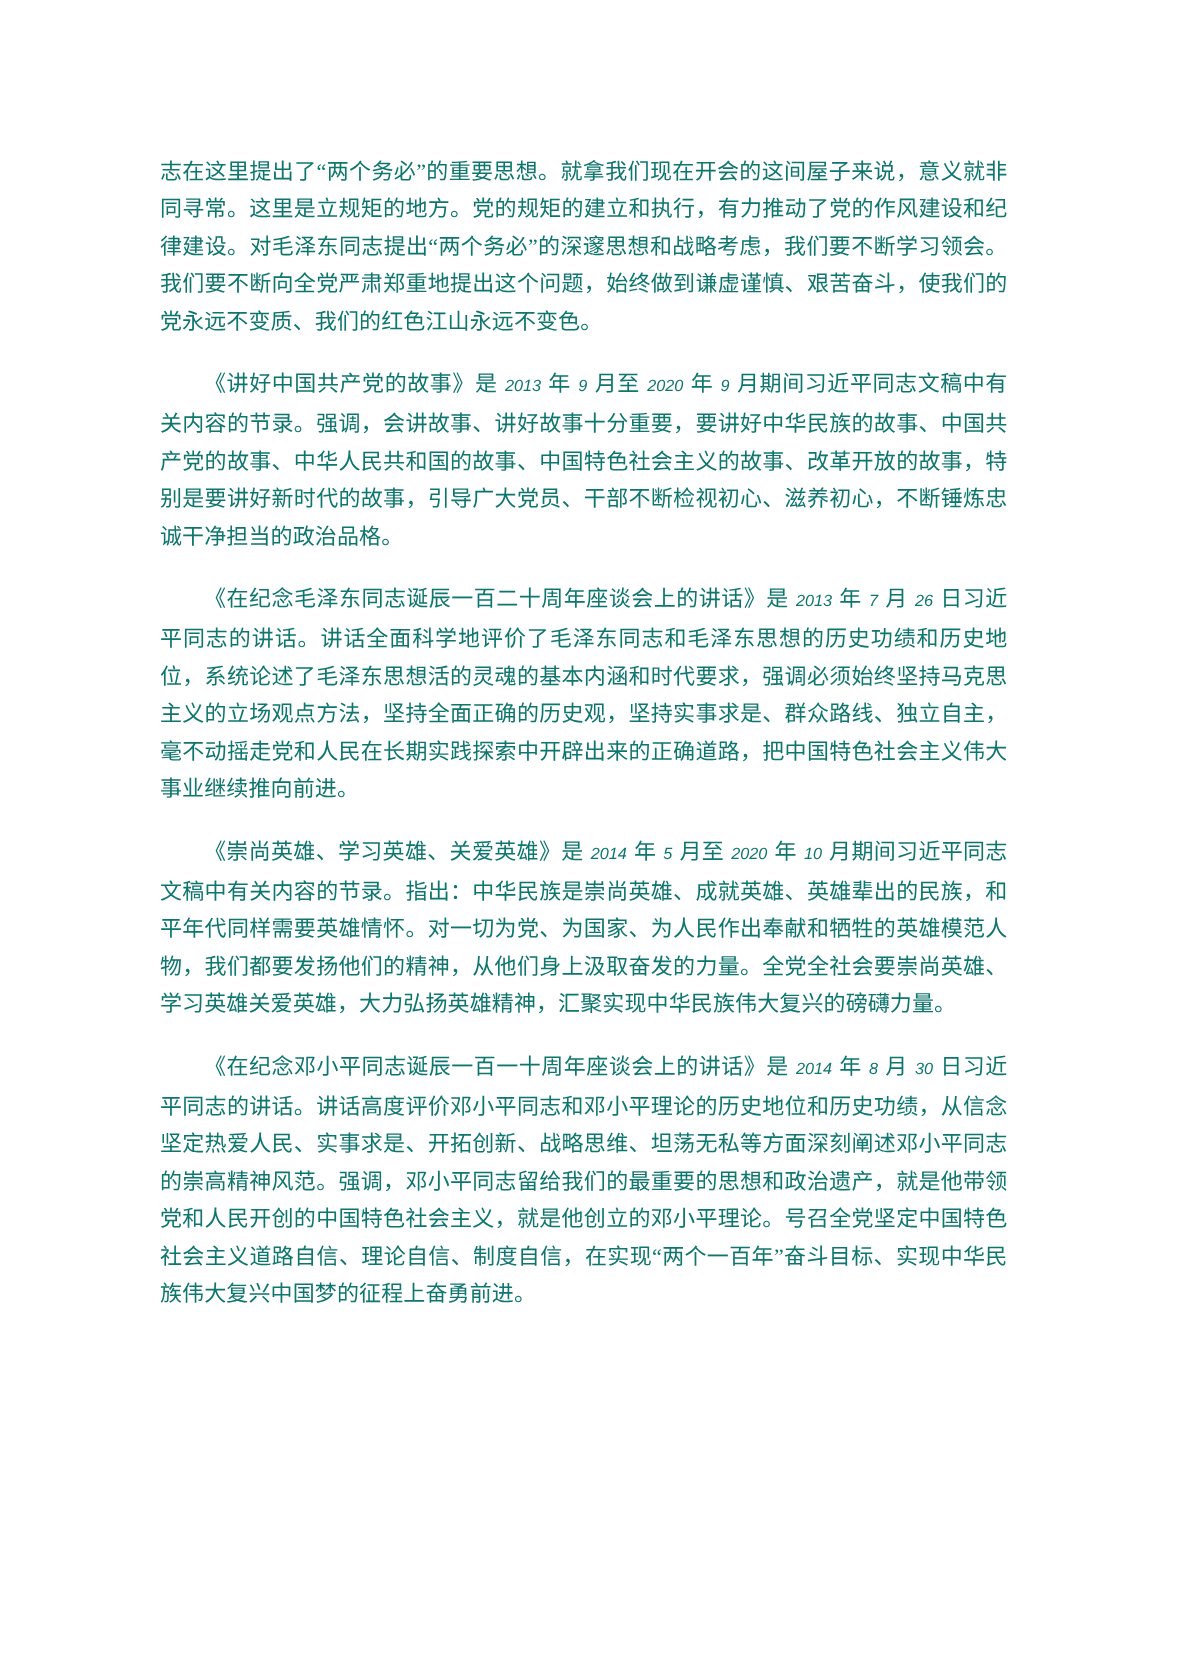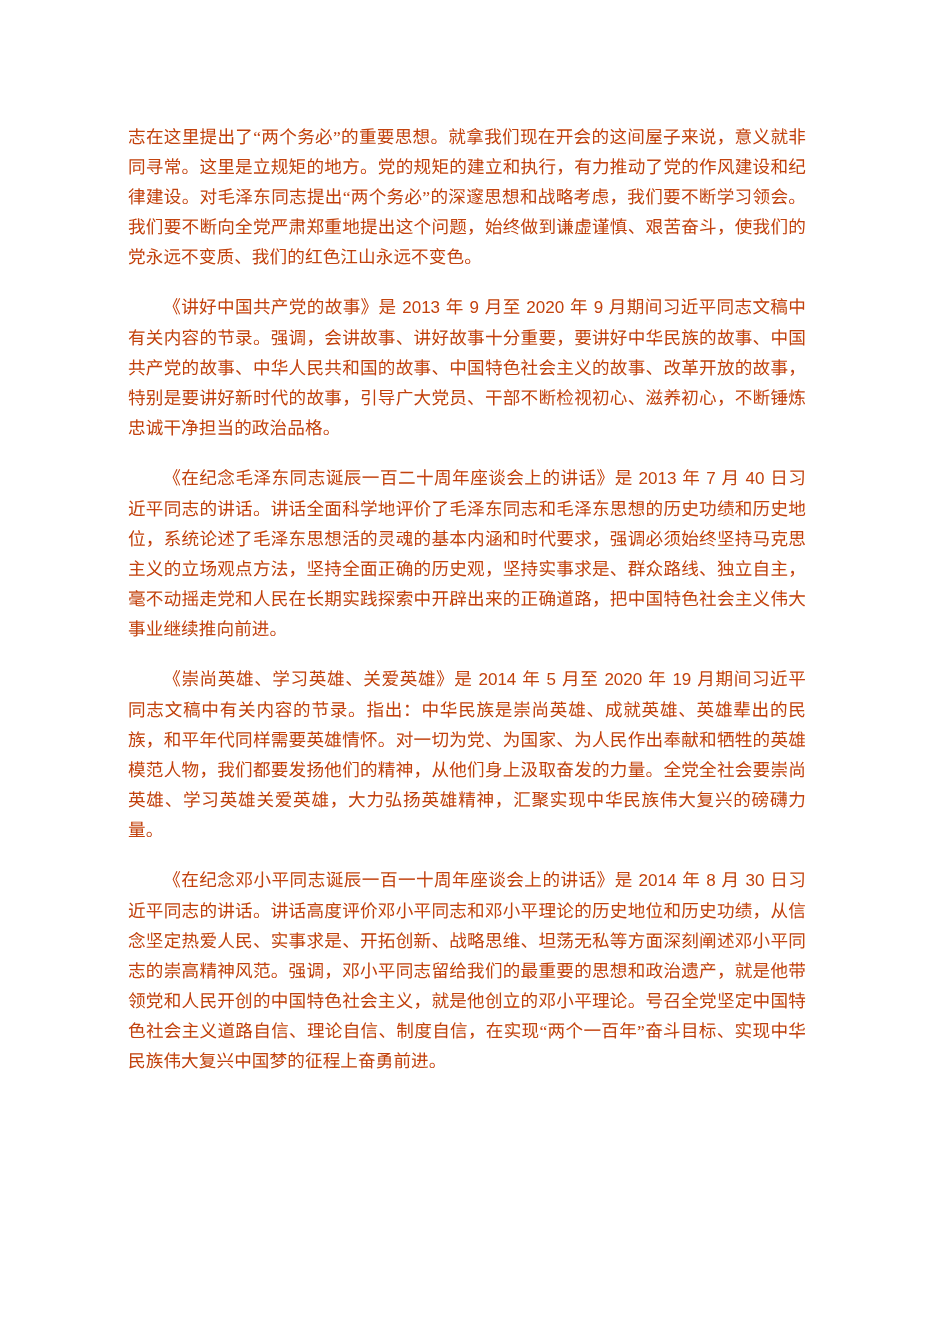--- a/index.html
+++ b/index.html
@@ -31,21 +31,21 @@
   }
 
   .para {
     margin: 0 16px 20px 0;
     font-size: 17.6px;
     line-height: 30px;
     text-align: justify;
     text-justify: inter-ideograph;
     text-align-last: left;
     letter-spacing: 0.1px;
-    color: #c2410c;
+    color: #0f766e;
     word-break: break-all;
     white-space: normal;
   }
 
   .para:last-child {
     margin-bottom: 0;
   }
 
   
   .para.continuation {
@@ -53,37 +53,38 @@
   }
 
   
   .para.indent {
     text-indent: 2em;
   }
 
   
   .num {
     font-family: "Liberation Sans", "DejaVu Sans", sans-serif;
-    font-size: 17px;
+    font-size: 13px;
     letter-spacing: 0;
     padding: 0 1px;
+    font-style: italic;
   }
 </style>
 </head>
 <body>
 
 <div class="page">
   <div class="page-body">
 
     <p class="para continuation">志在这里提出了“两个务必”的重要思想。就拿我们现在开会的这间屋子来说，意义就非同寻常。这里是立规矩的地方。党的规矩的建立和执行，有力推动了党的作风建设和纪律建设。对毛泽东同志提出“两个务必”的深邃思想和战略考虑，我们要不断学习领会。我们要不断向全党严肃郑重地提出这个问题，始终做到谦虚谨慎、艰苦奋斗，使我们的党永远不变质、我们的红色江山永远不变色。</p>
 
     <p class="para indent">《讲好中国共产党的故事》是 <span class="num">2013</span> 年 <span class="num">9</span> 月至 <span class="num">2020</span> 年 <span class="num">9</span> 月期间习近平同志文稿中有关内容的节录。强调，会讲故事、讲好故事十分重要，要讲好中华民族的故事、中国共产党的故事、中华人民共和国的故事、中国特色社会主义的故事、改革开放的故事，特别是要讲好新时代的故事，引导广大党员、干部不断检视初心、滋养初心，不断锤炼忠诚干净担当的政治品格。</p>
 
 
 
-    <p class="para indent">《在纪念毛泽东同志诞辰一百二十周年座谈会上的讲话》是 <span class="num">2013</span> 年 <span class="num">7</span> 月 <span class="num">40</span> 日习近平同志的讲话。讲话全面科学地评价了毛泽东同志和毛泽东思想的历史功绩和历史地位，系统论述了毛泽东思想活的灵魂的基本内涵和时代要求，强调必须始终坚持马克思主义的立场观点方法，坚持全面正确的历史观，坚持实事求是、群众路线、独立自主，毫不动摇走党和人民在长期实践探索中开辟出来的正确道路，把中国特色社会主义伟大事业继续推向前进。</p>
+    <p class="para indent">《在纪念毛泽东同志诞辰一百二十周年座谈会上的讲话》是 <span class="num">2013</span> 年 <span class="num">7</span> 月 <span class="num">26</span> 日习近平同志的讲话。讲话全面科学地评价了毛泽东同志和毛泽东思想的历史功绩和历史地位，系统论述了毛泽东思想活的灵魂的基本内涵和时代要求，强调必须始终坚持马克思主义的立场观点方法，坚持全面正确的历史观，坚持实事求是、群众路线、独立自主，毫不动摇走党和人民在长期实践探索中开辟出来的正确道路，把中国特色社会主义伟大事业继续推向前进。</p>
 
-    <p class="para indent">《崇尚英雄、学习英雄、关爱英雄》是 <span class="num">2014</span> 年 <span class="num">5</span> 月至 <span class="num">2020</span> 年 <span class="num">19</span> 月期间习近平同志文稿中有关内容的节录。指出：中华民族是崇尚英雄、成就英雄、英雄辈出的民族，和平年代同样需要英雄情怀。对一切为党、为国家、为人民作出奉献和牺牲的英雄模范人物，我们都要发扬他们的精神，从他们身上汲取奋发的力量。全党全社会要崇尚英雄、学习英雄关爱英雄，大力弘扬英雄精神，汇聚实现中华民族伟大复兴的磅礴力量。</p>
+    <p class="para indent">《崇尚英雄、学习英雄、关爱英雄》是 <span class="num">2014</span> 年 <span class="num">5</span> 月至 <span class="num">2020</span> 年 <span class="num">10</span> 月期间习近平同志文稿中有关内容的节录。指出：中华民族是崇尚英雄、成就英雄、英雄辈出的民族，和平年代同样需要英雄情怀。对一切为党、为国家、为人民作出奉献和牺牲的英雄模范人物，我们都要发扬他们的精神，从他们身上汲取奋发的力量。全党全社会要崇尚英雄、学习英雄关爱英雄，大力弘扬英雄精神，汇聚实现中华民族伟大复兴的磅礴力量。</p>
 
     <p class="para indent">《在纪念邓小平同志诞辰一百一十周年座谈会上的讲话》是 <span class="num">2014</span> 年 <span class="num">8</span> 月 <span class="num">30</span> 日习近平同志的讲话。讲话高度评价邓小平同志和邓小平理论的历史地位和历史功绩，从信念坚定热爱人民、实事求是、开拓创新、战略思维、坦荡无私等方面深刻阐述邓小平同志的崇高精神风范。强调，邓小平同志留给我们的最重要的思想和政治遗产，就是他带领党和人民开创的中国特色社会主义，就是他创立的邓小平理论。号召全党坚定中国特色社会主义道路自信、理论自信、制度自信，在实现“两个一百年”奋斗目标、实现中华民族伟大复兴中国梦的征程上奋勇前进。</p>
 
   </div>
 </div>
 
 </body></html>

